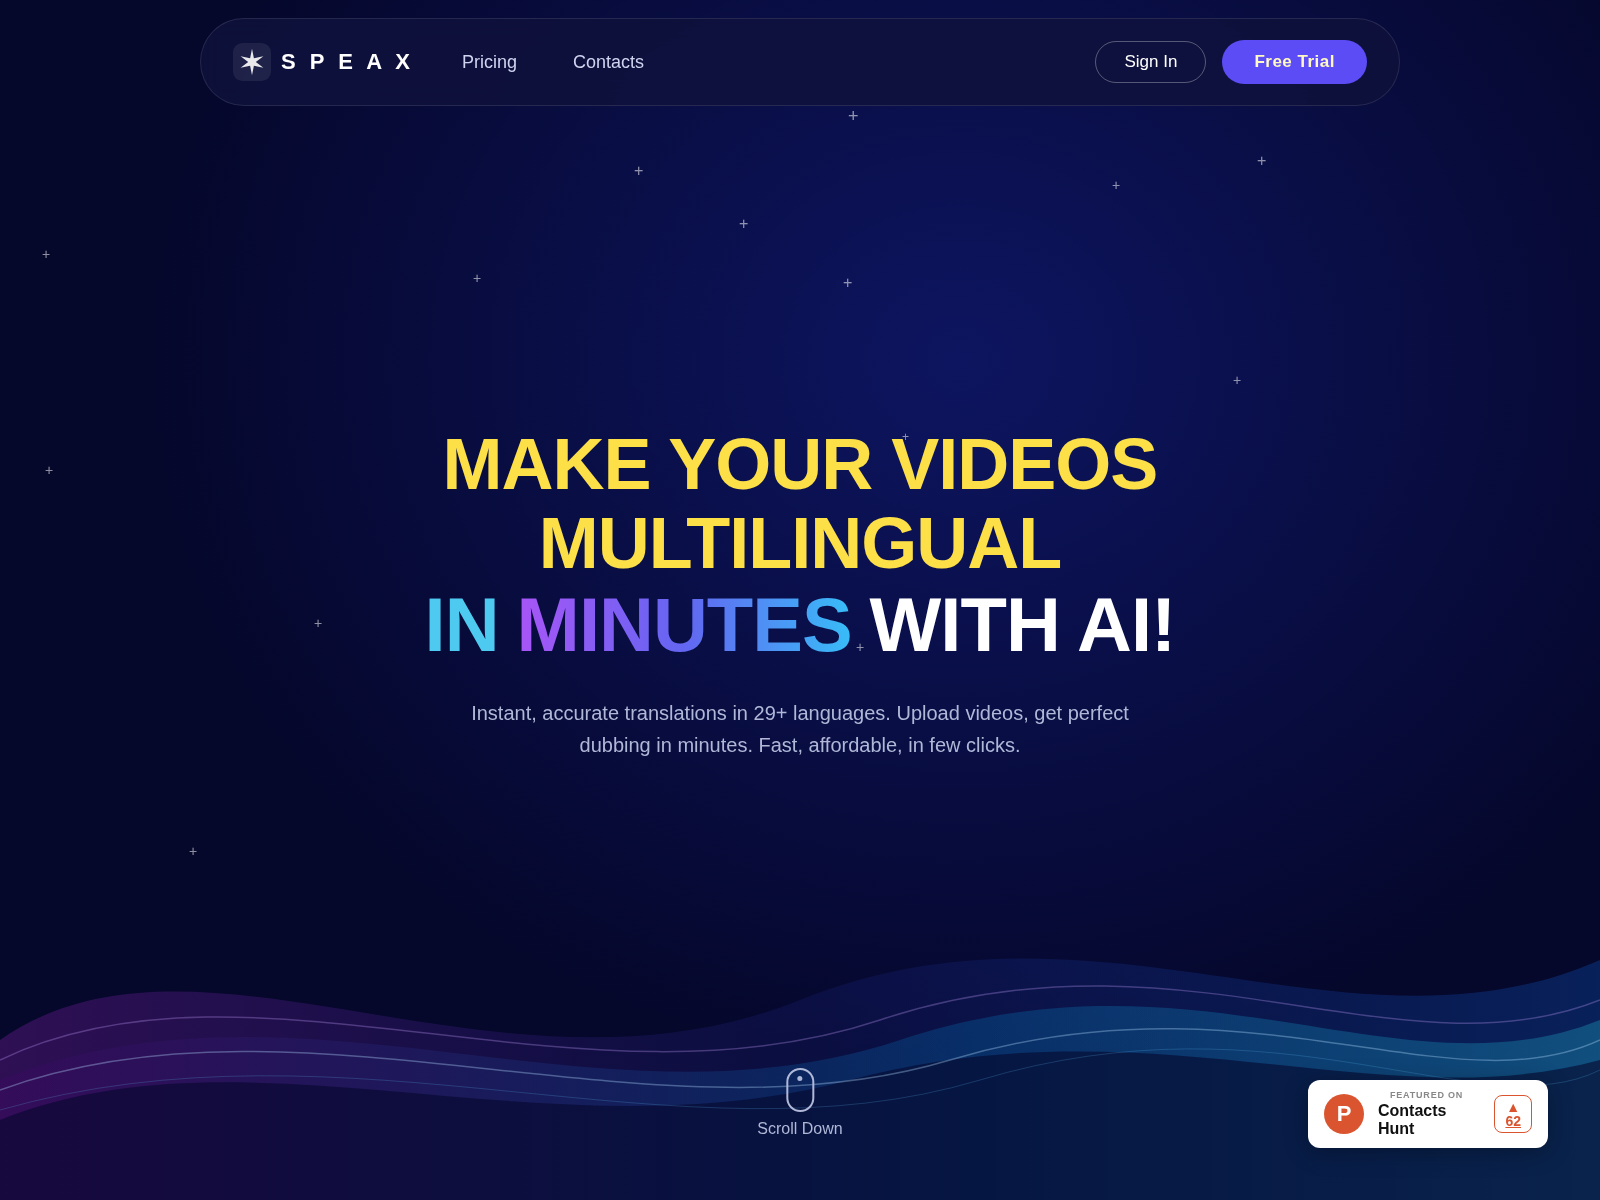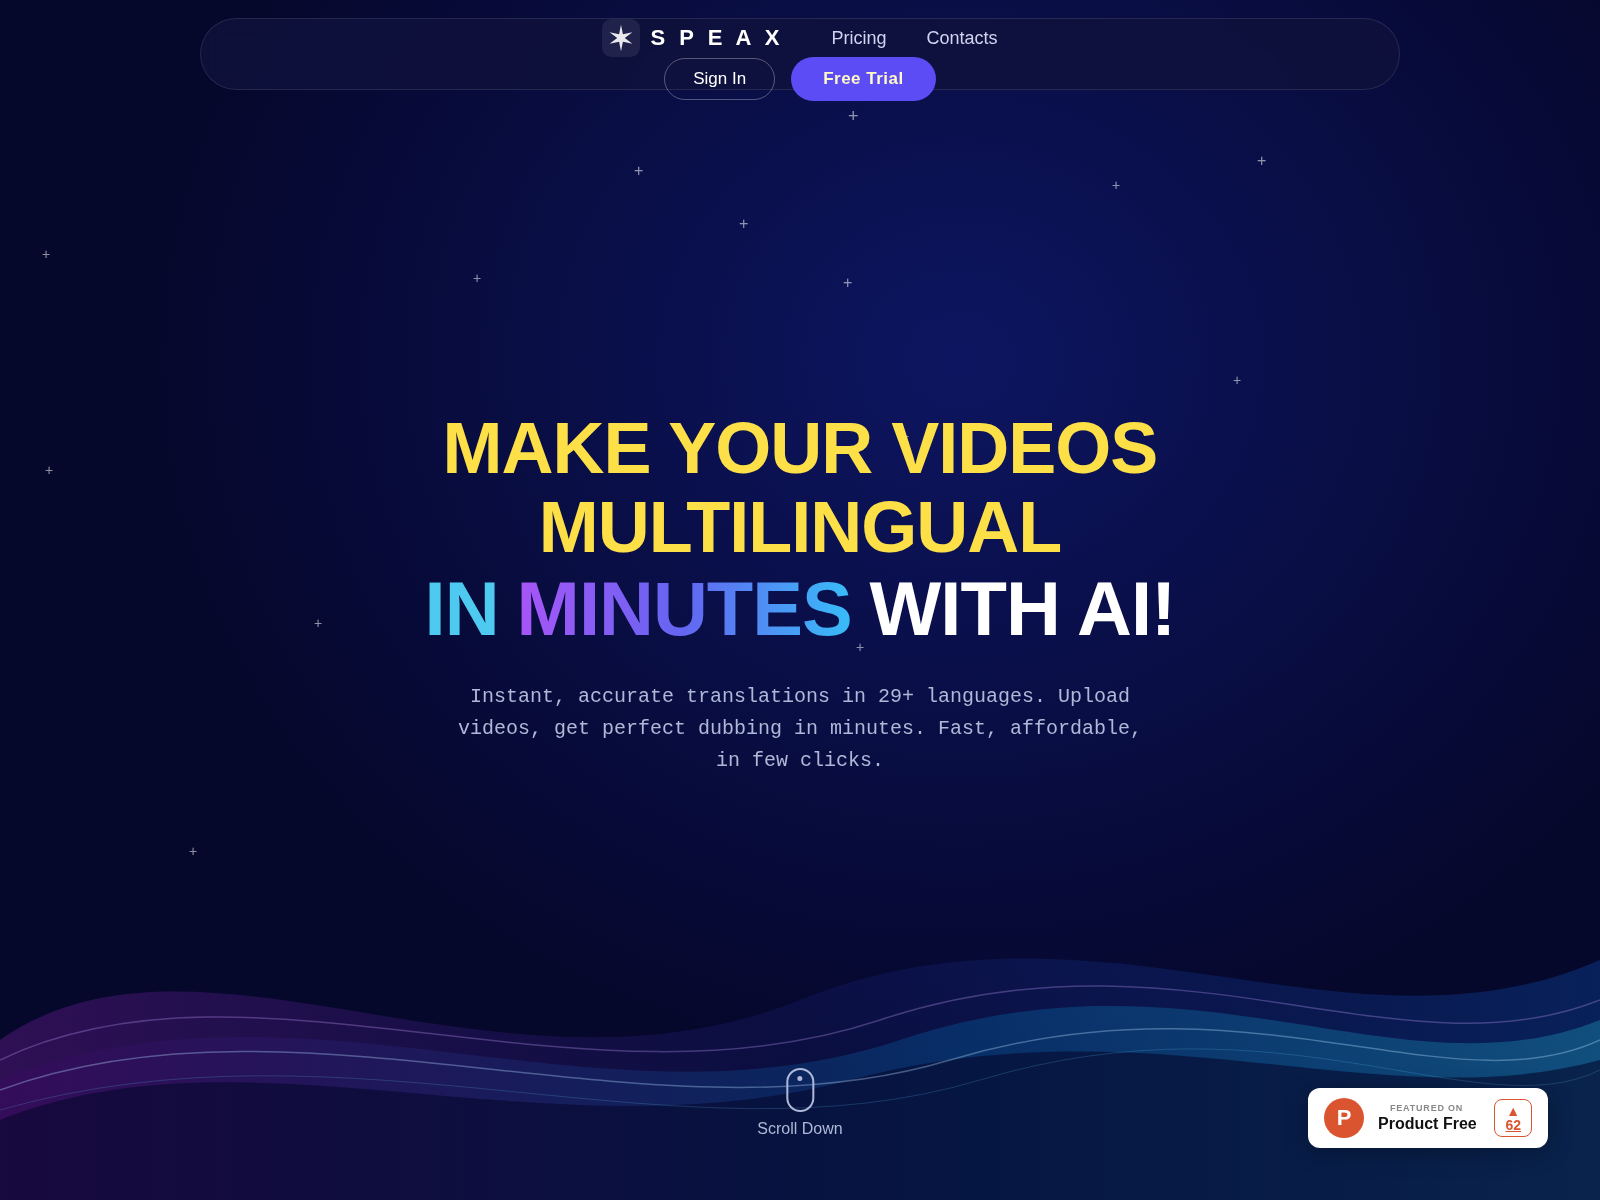--- a/index.html
+++ b/index.html
@@ -48,31 +48,30 @@
       overflow: hidden;
     }
 
     
     .navbar {
       position: absolute;
       top: 18px;
       left: 50%;
       transform: translateX(-50%);
       width: 1200px;
-      height: 72px;
+      height: 88px;
       background: rgba(15, 18, 60, 0.85);
       border: 1px solid rgba(255,255,255,0.1);
       border-radius: 50px;
       display: flex;
       align-items: center;
       justify-content: space-between;
       padding: 0 32px;
       z-index: 10;
       backdrop-filter: blur(12px);
-      flex-direction: column;
     }
 
     .navbar-left {
       display: flex;
       align-items: center;
       gap: 48px;
     }
 
     .logo {
       display: flex;
@@ -88,21 +87,21 @@
 
     .logo-text {
       font-size: 22px;
       font-weight: 600;
       color: #fff;
       letter-spacing: 4px;
     }
 
     .nav-links {
       display: flex;
-      gap: 40px;
+      gap: 56px;
       list-style: none;
     }
 
     .nav-links a {
       color: #d0d4f0;
       text-decoration: none;
       font-size: 18px;
       font-weight: 400;
     }
 
@@ -183,21 +182,20 @@
     }
 
     .hero-subtitle {
       margin-top: 30px;
       font-size: 20px;
       color: #b0b8d8;
       line-height: 1.6;
       max-width: 720px;
       margin-left: auto;
       margin-right: auto;
-      font-family: Liberation Mono, monospace;
     }
 
     .btn-cta {
       display: inline-block;
       margin-top: 44px;
       background: #fff;
       color: #111;
       border: none;
       padding: 18px 48px;
       border-radius: 50px;
@@ -422,19 +420,19 @@
 </div>
 
 <div class="ph-badge">
   <div class="ph-left">
     <div class="ph-logo-circle">
       <span>P</span>
     </div>
   </div>
   <div class="ph-center">
     <span class="ph-featured-label">FEATURED ON</span>
-    <span class="ph-name">Product Free</span>
+    <span class="ph-name">Contacts Hunt</span>
   </div>
   <div class="ph-votes">
     <span class="ph-arrow">▲</span>
     <span class="ph-count">62</span>
   </div>
 </div>
 
 </body></html>

